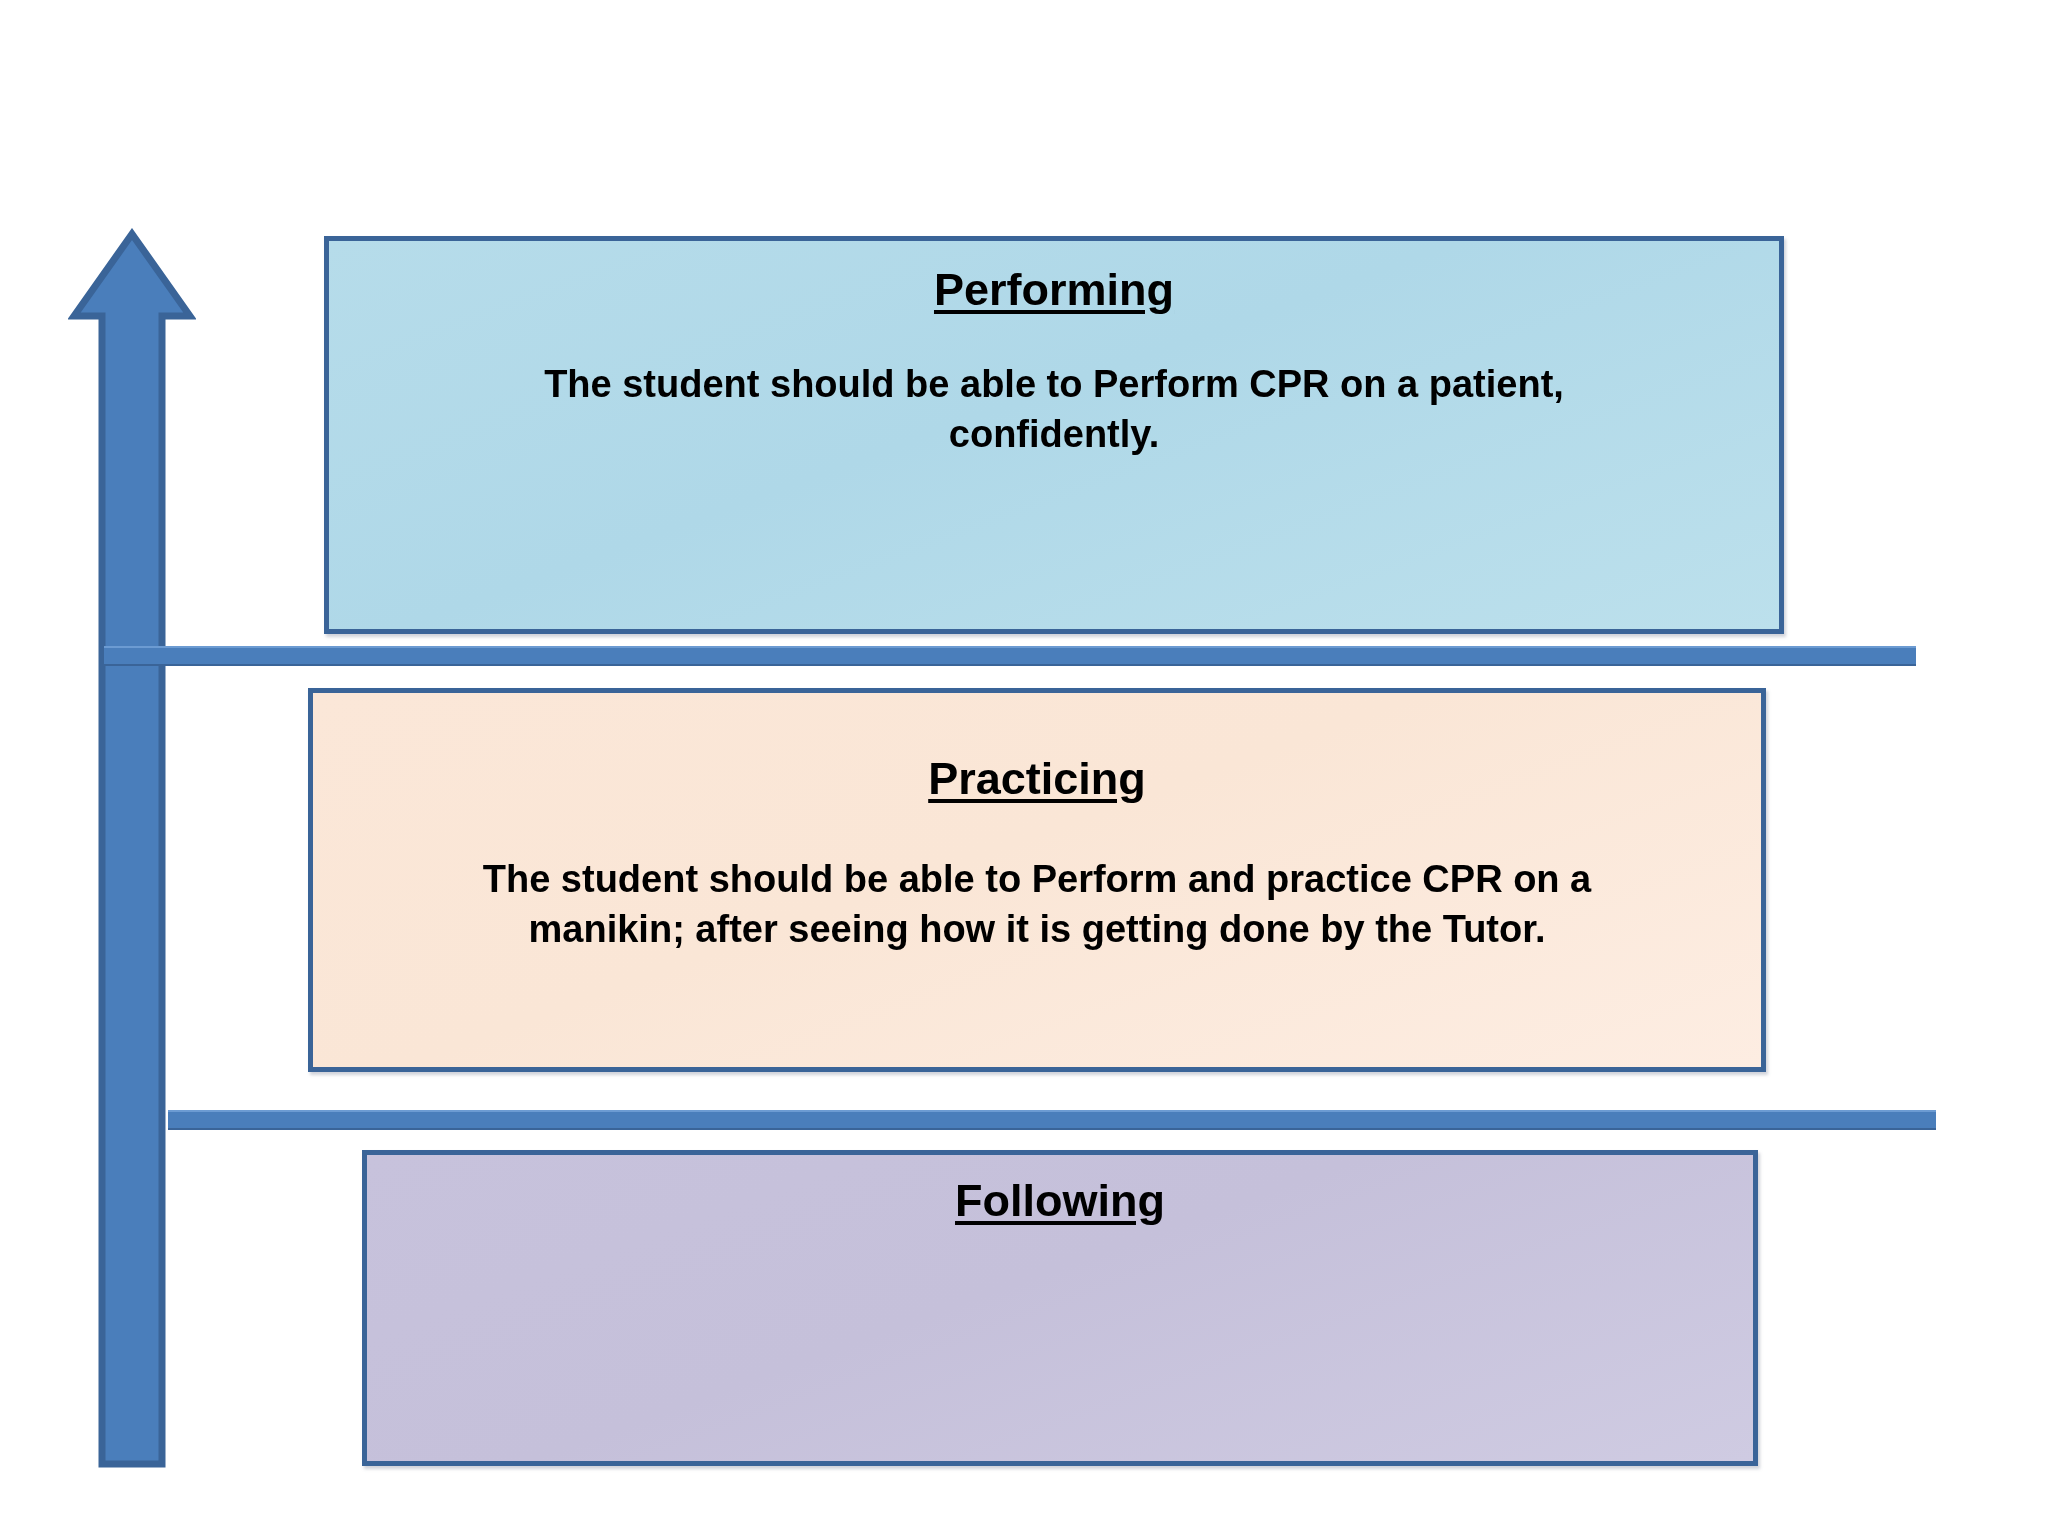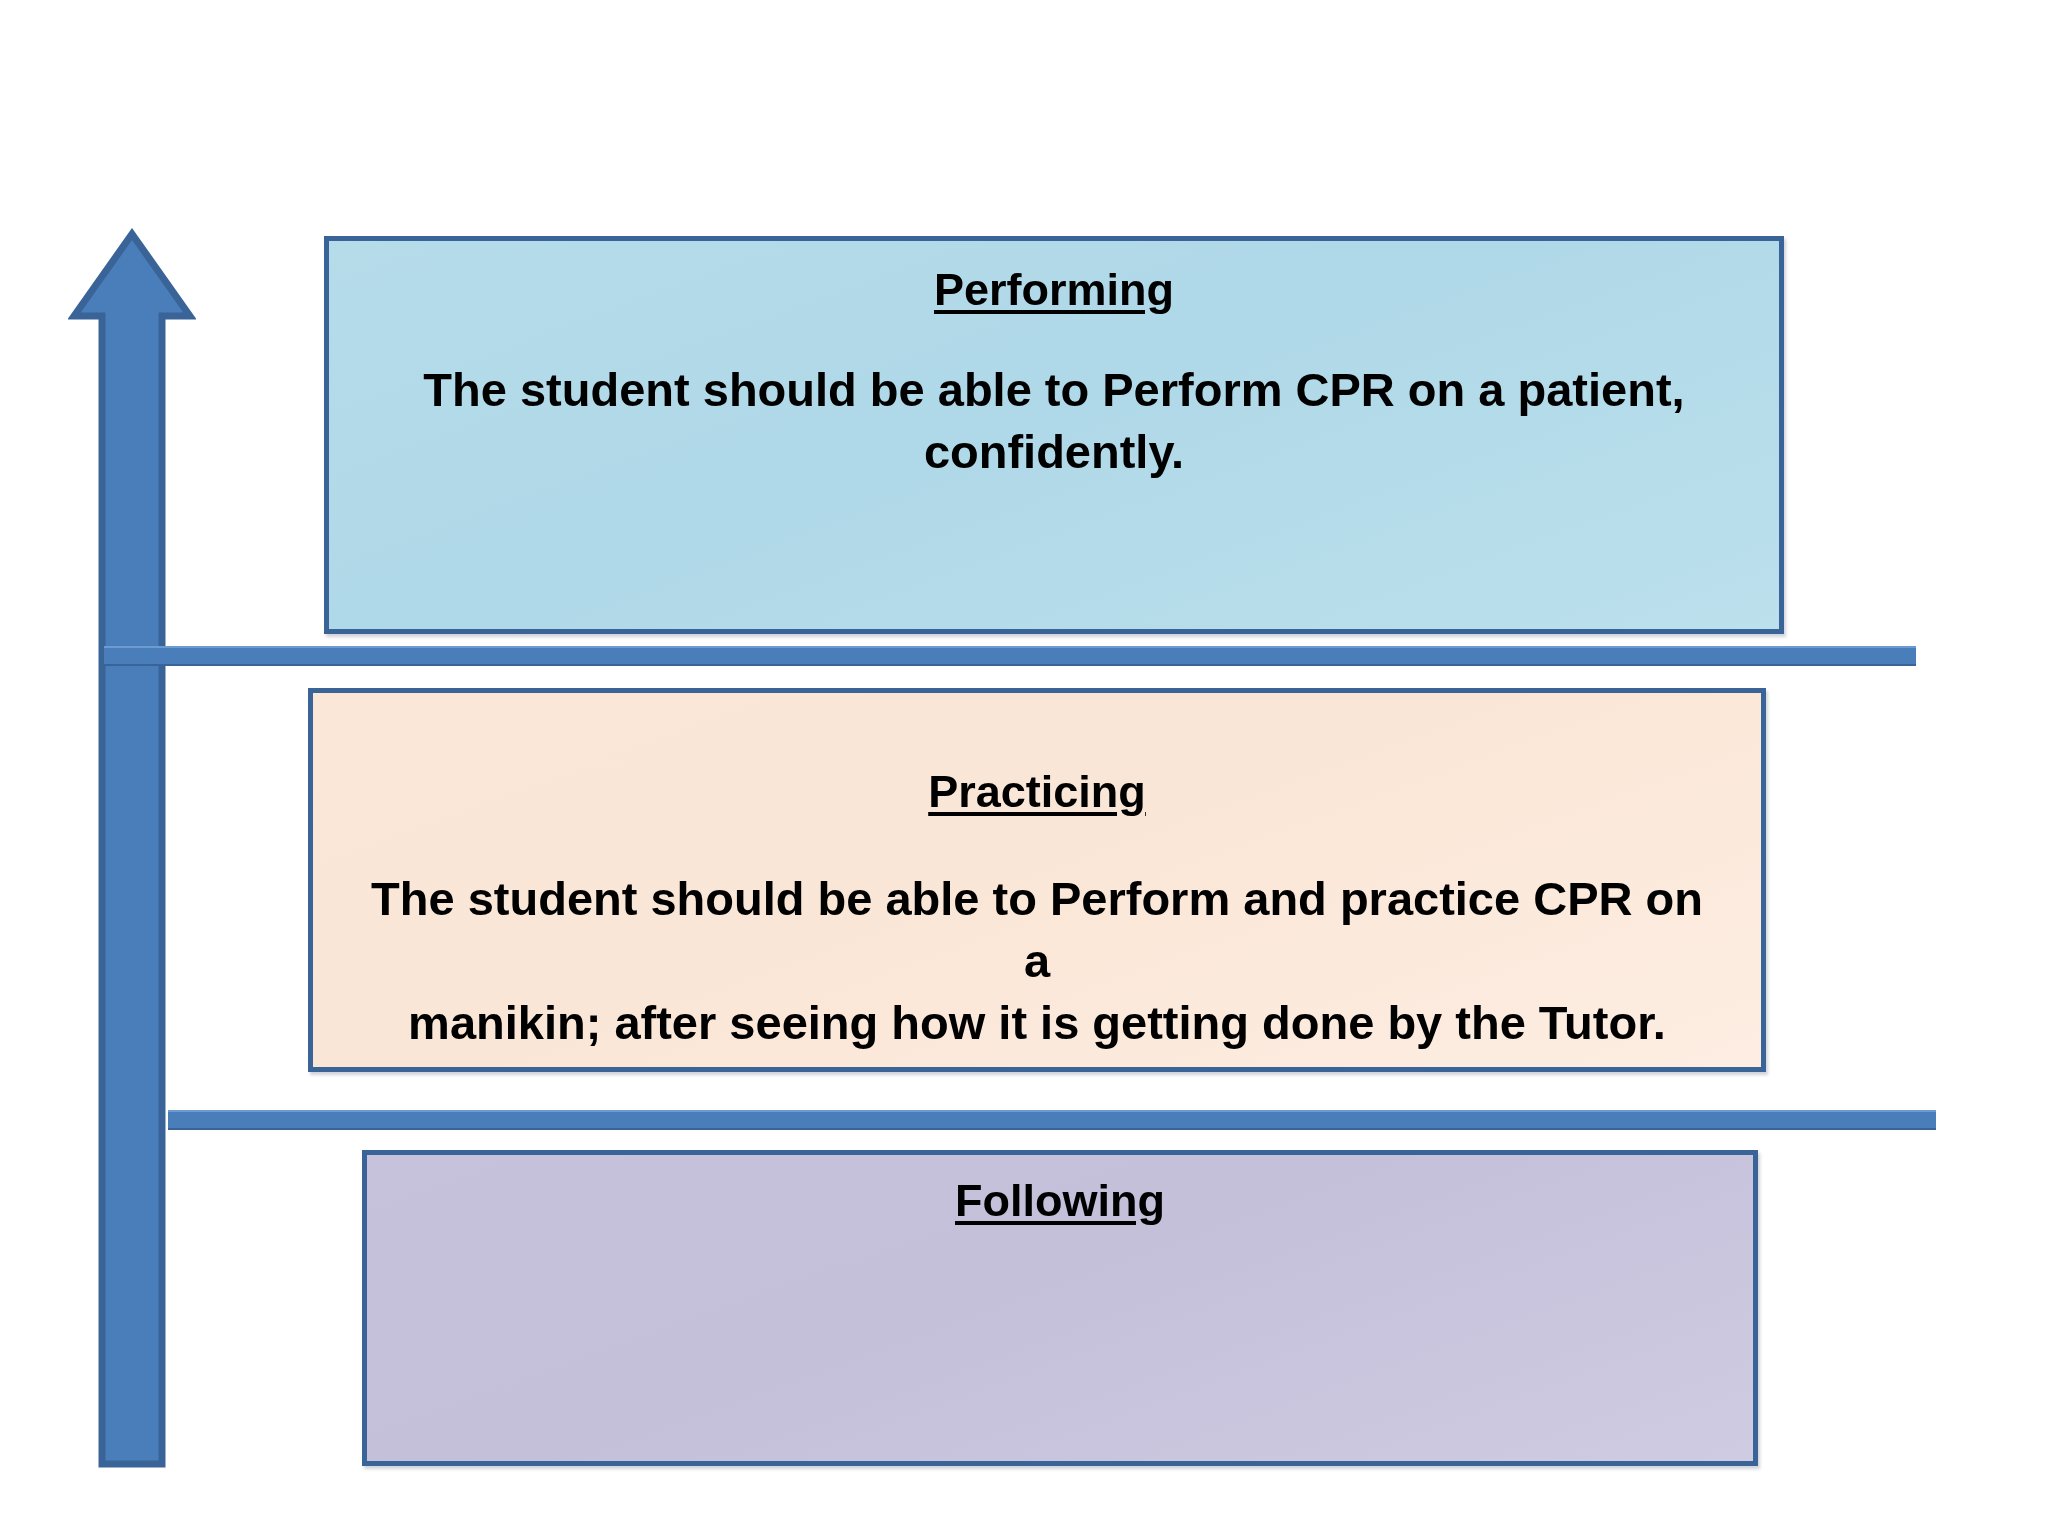--- a/index.html
+++ b/index.html
@@ -64,21 +64,20 @@
     width: 1460px;
     height: 398px;
     background: linear-gradient(160deg, #B6DCEA 0%, #AFD8E8 45%, #BCE0EC 100%);
   }
   .box-practicing {
     left: 308px;
     top: 688px;
     width: 1458px;
     height: 384px;
     background: linear-gradient(160deg, #FBE7D8 0%, #FAE6D6 45%, #FDEDE2 100%);
-    justify-content: center;
   }
   .box-following {
     left: 362px;
     top: 1150px;
     width: 1396px;
     height: 316px;
     background: linear-gradient(160deg, #C7C2DC 0%, #C5C0DA 45%, #CFCBE2 100%);
     gap: 33px;
   }
 
@@ -86,21 +85,21 @@
     font-weight: bold;
     font-size: 45px;
     line-height: 1.05;
     text-decoration: underline;
     text-underline-offset: 5px;
     letter-spacing: 0px;
     white-space: nowrap;
   }
   .stage-desc {
     font-weight: bold;
-    font-size: 47px;
+    font-size: 38px;
     line-height: 1.32;
     letter-spacing: 0px;
     white-space: pre-line;
   }
 
   
   .box-performing .stage-title { margin-top: 25px; }
   .box-performing .stage-desc  { margin-top: 46px; width: 1290px; }
 
   .box-practicing .stage-title { margin-top: 62px; }

